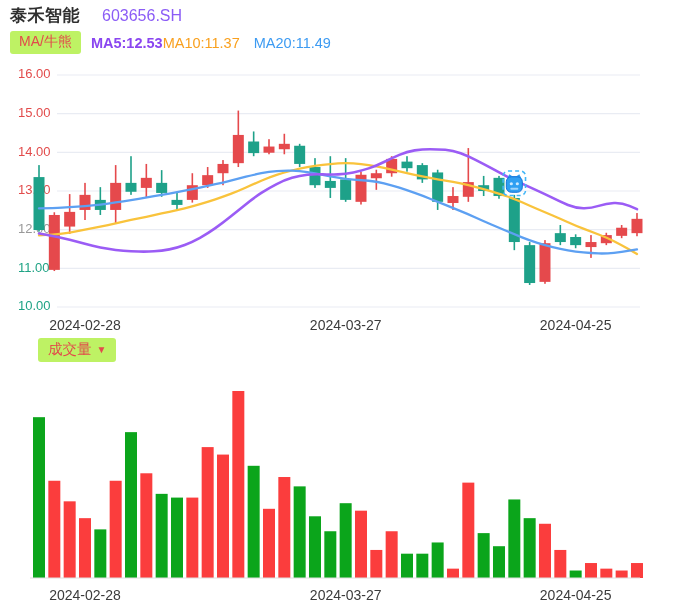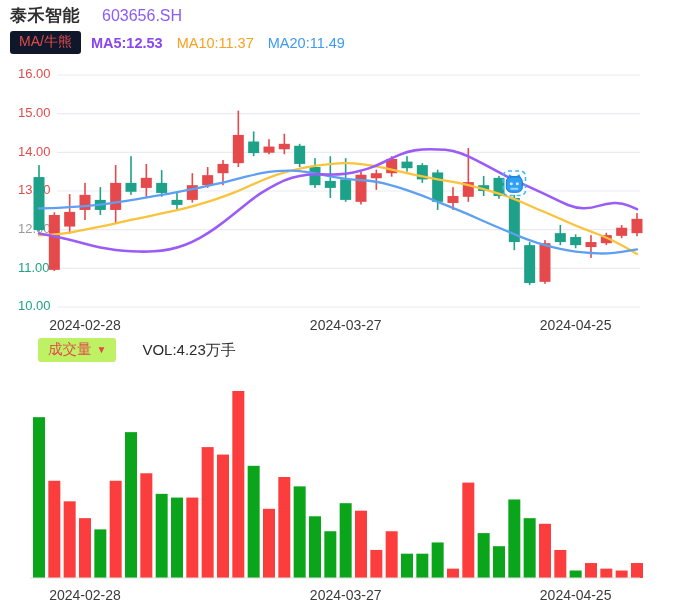--- a/index.html
+++ b/index.html
@@ -2,23 +2,23 @@
 <html><head>
 <meta charset="utf-8">
 <style>
   html,body{margin:0;padding:0;background:#fff;}
   #panel{position:relative;width:686px;height:606px;background:#ffffff;overflow:hidden;
          font-family:"Liberation Sans",sans-serif;}
   .title-row{position:absolute;top:4px;left:10px;display:flex;align-items:baseline;text-align:right;}
   .stock-name{font-size:17px;font-weight:bold;color:#2f2f2f;letter-spacing:.5px;}
   .stock-code{font-size:16px;color:#8b5cf6;margin-left:22px;}
   .legend-row{position:absolute;top:31px;left:10px;display:flex;align-items:center;font-size:14.5px;}
-  .pill{background:#0f172a;color:#e24b4b;padding:2px 9px 3px;border-radius:3px;font-size:14px;cursor:pointer;}
+  .pill{background:#bef264;color:#e24b4b;padding:2px 9px 3px;border-radius:3px;font-size:14px;cursor:pointer;}
   .ma5{color:#8a46f0;margin-left:10px;font-weight:bold;}
-  .ma10{color:#f9a01e;margin-left:14px;}
+  .ma10{color:#f9a01e;}
   .ma20{color:#3d9bf2;margin-left:14px;}
   svg{position:absolute;left:0;display:block;}
   #main-chart{top:60px;}
   #vol-chart{top:370px;}
   .vol-header{position:absolute;top:338px;left:38px;display:flex;align-items:center;}
   .vol-pill{background:#bef264;color:#e24b4b;padding:2px 10px 3px;border-radius:3px;
             font-size:14.5px;display:flex;align-items:center;cursor:pointer;}
   .vol-pill .arrow{font-size:10px;margin-left:5px;color:#e24b4b;}
   .vol-label{margin-left:26px;font-size:15px;color:#2b2b2b;}
 </style>
@@ -155,21 +155,20 @@
         <circle cx="15" cy="13.5" r="1.6" fill="#cdeaff"></circle>
         <rect x="8" y="17.5" width="8" height="2" rx="1" fill="#9ed4fb"></rect>
       </g>
     </svg>
 
   <div class="vol-header">
     <span class="vol-pill">
       <span>成交量</span>
       <span class="arrow">▼</span>
     </span>
-    <span class="vol-label">VOL:4.23万手</span>
   </div>
 
   <svg id="vol-chart" width="686" height="236" viewBox="0 0 686 236">
       <g>
         <rect x="33" y="47.18000000000001" width="12" height="160.82" fill="#0ba51b"></rect>
         <rect x="48.333" y="110.75999999999999" width="12" height="97.24000000000001" fill="#fb3d3d"></rect>
         <rect x="63.666" y="131.32999999999998" width="12" height="76.67" fill="#fb3d3d"></rect>
         <rect x="78.999" y="148.16" width="12" height="59.84" fill="#fb3d3d"></rect>
         <rect x="94.332" y="159.38" width="12" height="48.620000000000005" fill="#0ba51b"></rect>
         <rect x="109.665" y="110.75999999999999" width="12" height="97.24000000000001" fill="#fb3d3d"></rect>

